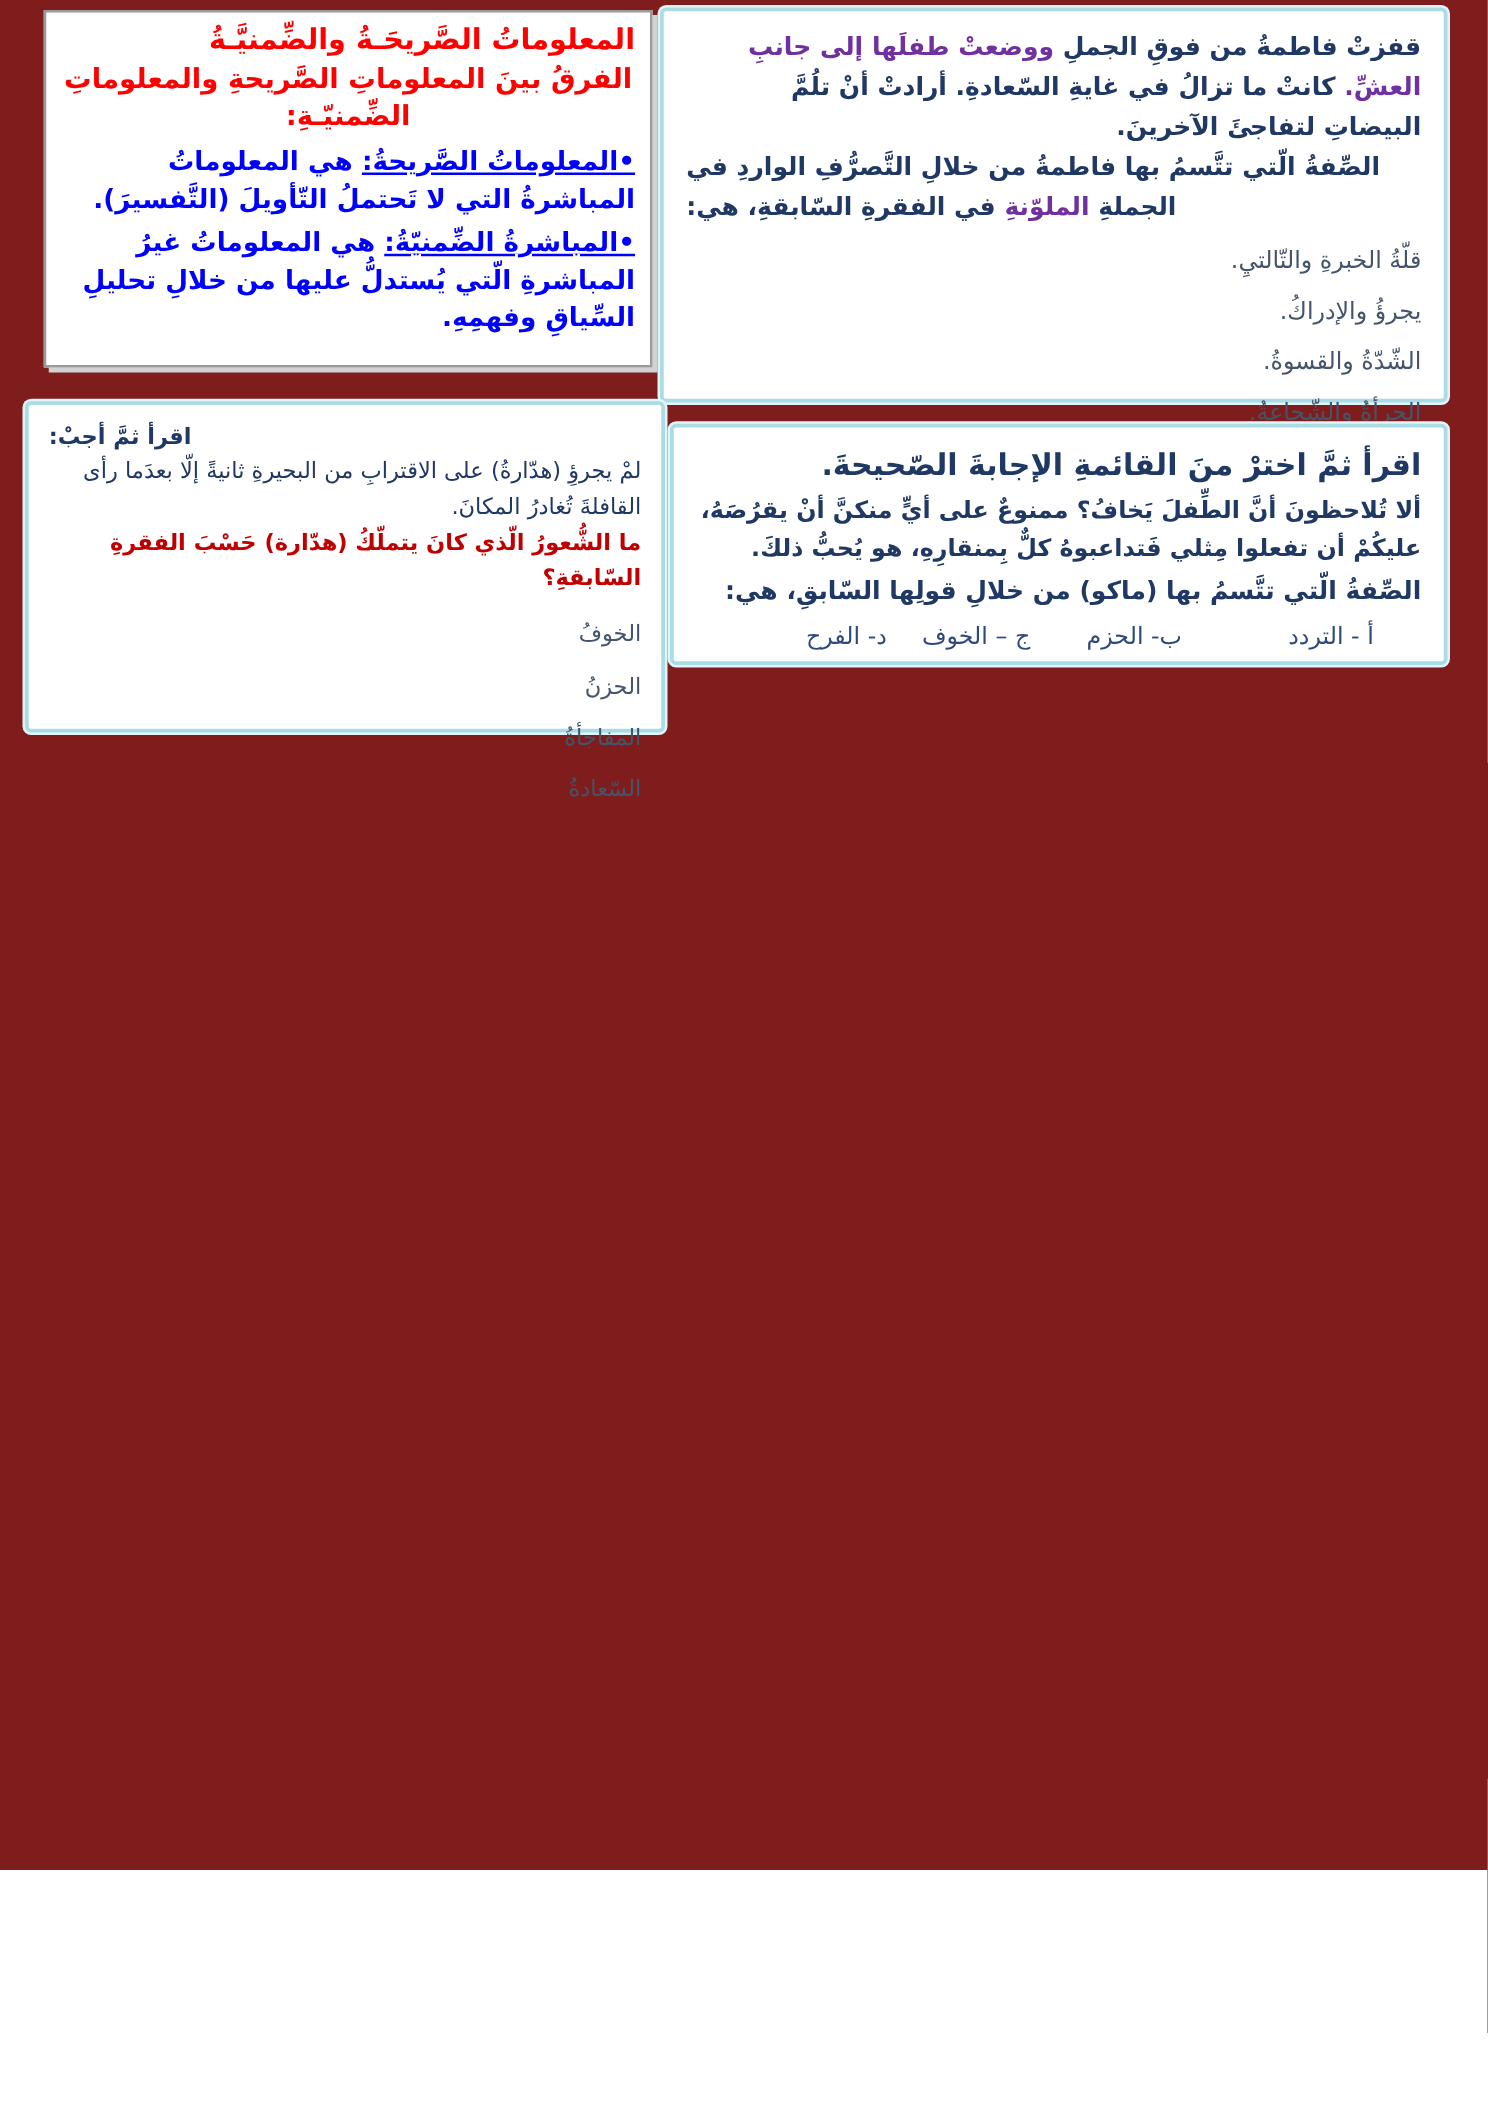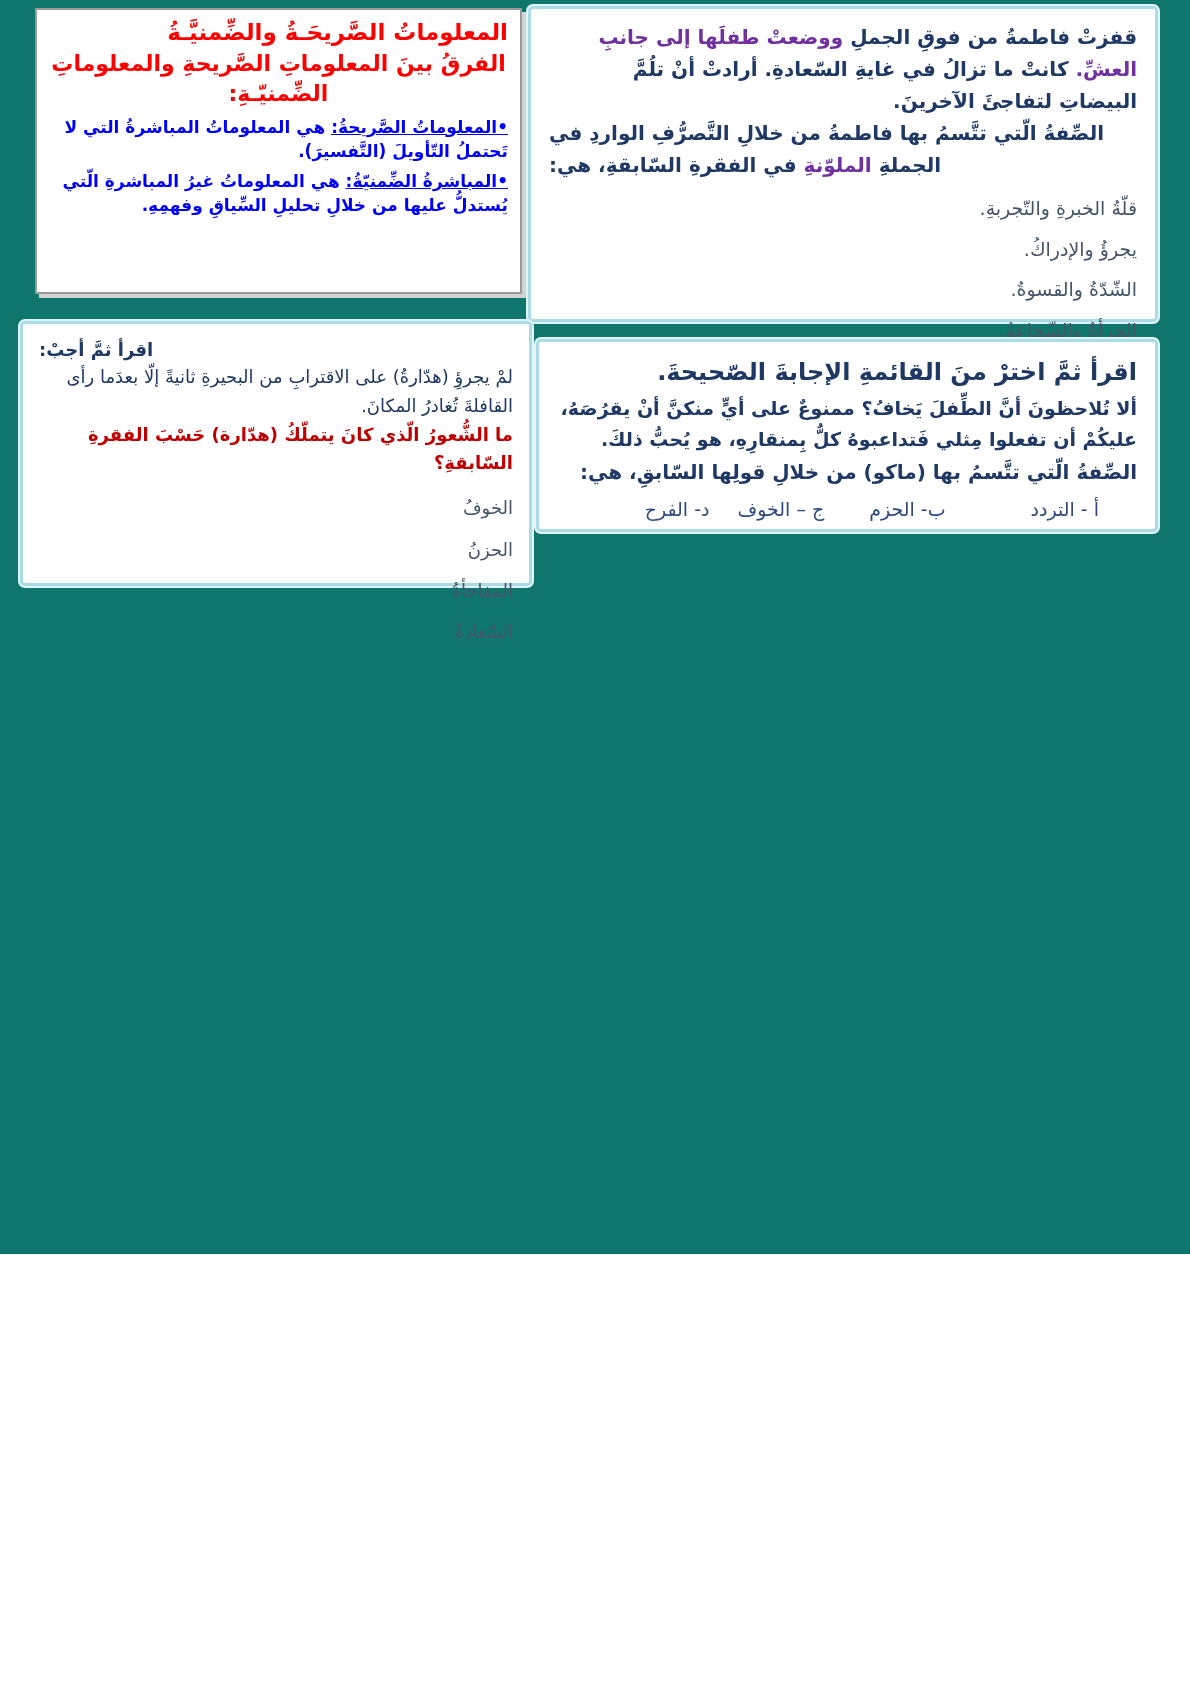--- a/index.html
+++ b/index.html
@@ -5,36 +5,36 @@
   html, body { margin: 0; padding: 0; }
   body {
     width: 1190px;
     height: 1682px;
     background: #ffffff;
     font-family: "DejaVu Sans", "Liberation Sans", sans-serif;
   }
   .page {
     position: relative;
     width: 1190px;
-    height: 1254px;
-    background: #0f766e;
+    height: 1496px;
+    background: #7f1d1d;
     overflow: hidden;
   }
   .panel { position: absolute; background: #ffffff; box-sizing: border-box; }
 
   
   .def-box {
     left: 35px; top: 8px; width: 487px; min-height: 286px;
     border: 2px solid #9a9a9a;
     box-shadow: 4px 4px 0 #d2d2d2, inset 0 0 0 1px #ffffff;
     padding: 6px 12px 10px 12px;
   }
   .def-title   { color: #ff0000; font-weight: bold; font-size: 23px; line-height: 1.45; text-align: right; }
   .def-subtitle{ color: #ff0000; font-weight: bold; font-size: 22px; line-height: 1.35; text-align: center; }
-  .def-body    { color: #0000fe; font-weight: bold; font-size: 17px; line-height: 1.42; text-align: right; margin: 6px 0 0 0; }
+  .def-body    { color: #0000fe; font-weight: bold; font-size: 21px; line-height: 1.42; text-align: right; margin: 6px 0 0 0; }
   .def-term    { text-decoration: underline; }
 
   
   .q-box {
     border: 3px solid #aadce6;
     border-radius: 5px;
     box-shadow: 0 0 0 2px #e3f4f8;
   }
   .camel-box   { left: 528px; top: 6px;   width: 630px; height: 316px; padding: 12px 18px; }
   .haddara-box { left: 20px;  top: 321px; width: 512px; height: 265px; padding: 12px 16px; }
@@ -70,21 +70,21 @@
   <section class="panel def-box" dir="rtl">
     <div class="def-title">المعلوماتُ الصَّريحَـةُ والضِّمنيَّـةُ</div>
     <div class="def-subtitle">الفرقُ بينَ المعلوماتِ الصَّريحةِ والمعلوماتِ الضِّمنيّـةِ:</div>
     <p class="def-body"><span class="def-term">•المعلوماتُ الصَّريحةُ:</span><span> هي المعلوماتُ المباشرةُ التي لا تَحتملُ التّأويلَ (التَّفسيرَ).</span></p>
     <p class="def-body"><span class="def-term">•المباشرةُ الضِّمنيّةُ:</span><span> هي المعلوماتُ غيرُ المباشرةِ الّتي يُستدلُّ عليها من خلالِ تحليلِ السِّياقِ وفهمِهِ.</span></p>
   </section>
 
   <section class="panel q-box camel-box" dir="rtl">
     <p class="passage"><span>قفزتْ فاطمةُ من فوقِ الجملِ </span><span class="highlight">ووضعتْ طفلَها إلى جانبِ العشِّ.</span><span> كانتْ ما تزالُ في غايةِ السّعادةِ. أرادتْ أنْ تلُمَّ البيضاتِ لتفاجئَ الآخرينَ.</span></p>
     <p class="question"><span>الصِّفةُ الّتي تتَّسمُ بها فاطمةُ من خلالِ التَّصرُّفِ الواردِ في الجملةِ </span><span class="highlight">الملوّنةِ</span><span> في الفقرةِ السّابقةِ، هي:</span></p>
-    <div class="option">قلّةُ الخبرةِ والتّجربةِ.</div>
+    <div class="option">قلّةُ الخبرةِ والتّالتيِ.</div>
     <div class="option">يجرؤُ والإدراكُ.</div>
     <div class="option">الشّدّةُ والقسوةُ.</div>
     <div class="option">الجرأةُ والشّجاعةُ.</div>
   </section>
 
   <section class="panel q-box haddara-box" dir="rtl">
     <div class="h3-heading">اقرأ ثمَّ أجبْ:</div>
     <p class="h3-passage">لمْ يجرؤِ (هدّارةُ) على الاقترابِ من البحيرةِ ثانيةً إلّا بعدَما رأى القافلةَ تُغادرُ المكانَ.</p>
     <p class="h3-question">ما الشُّعورُ الّذي كانَ يتملّكُ (هدّارة) حَسْبَ الفقرةِ السّابقةِ؟</p>
     <div class="h3-option">الخوفُ</div>

